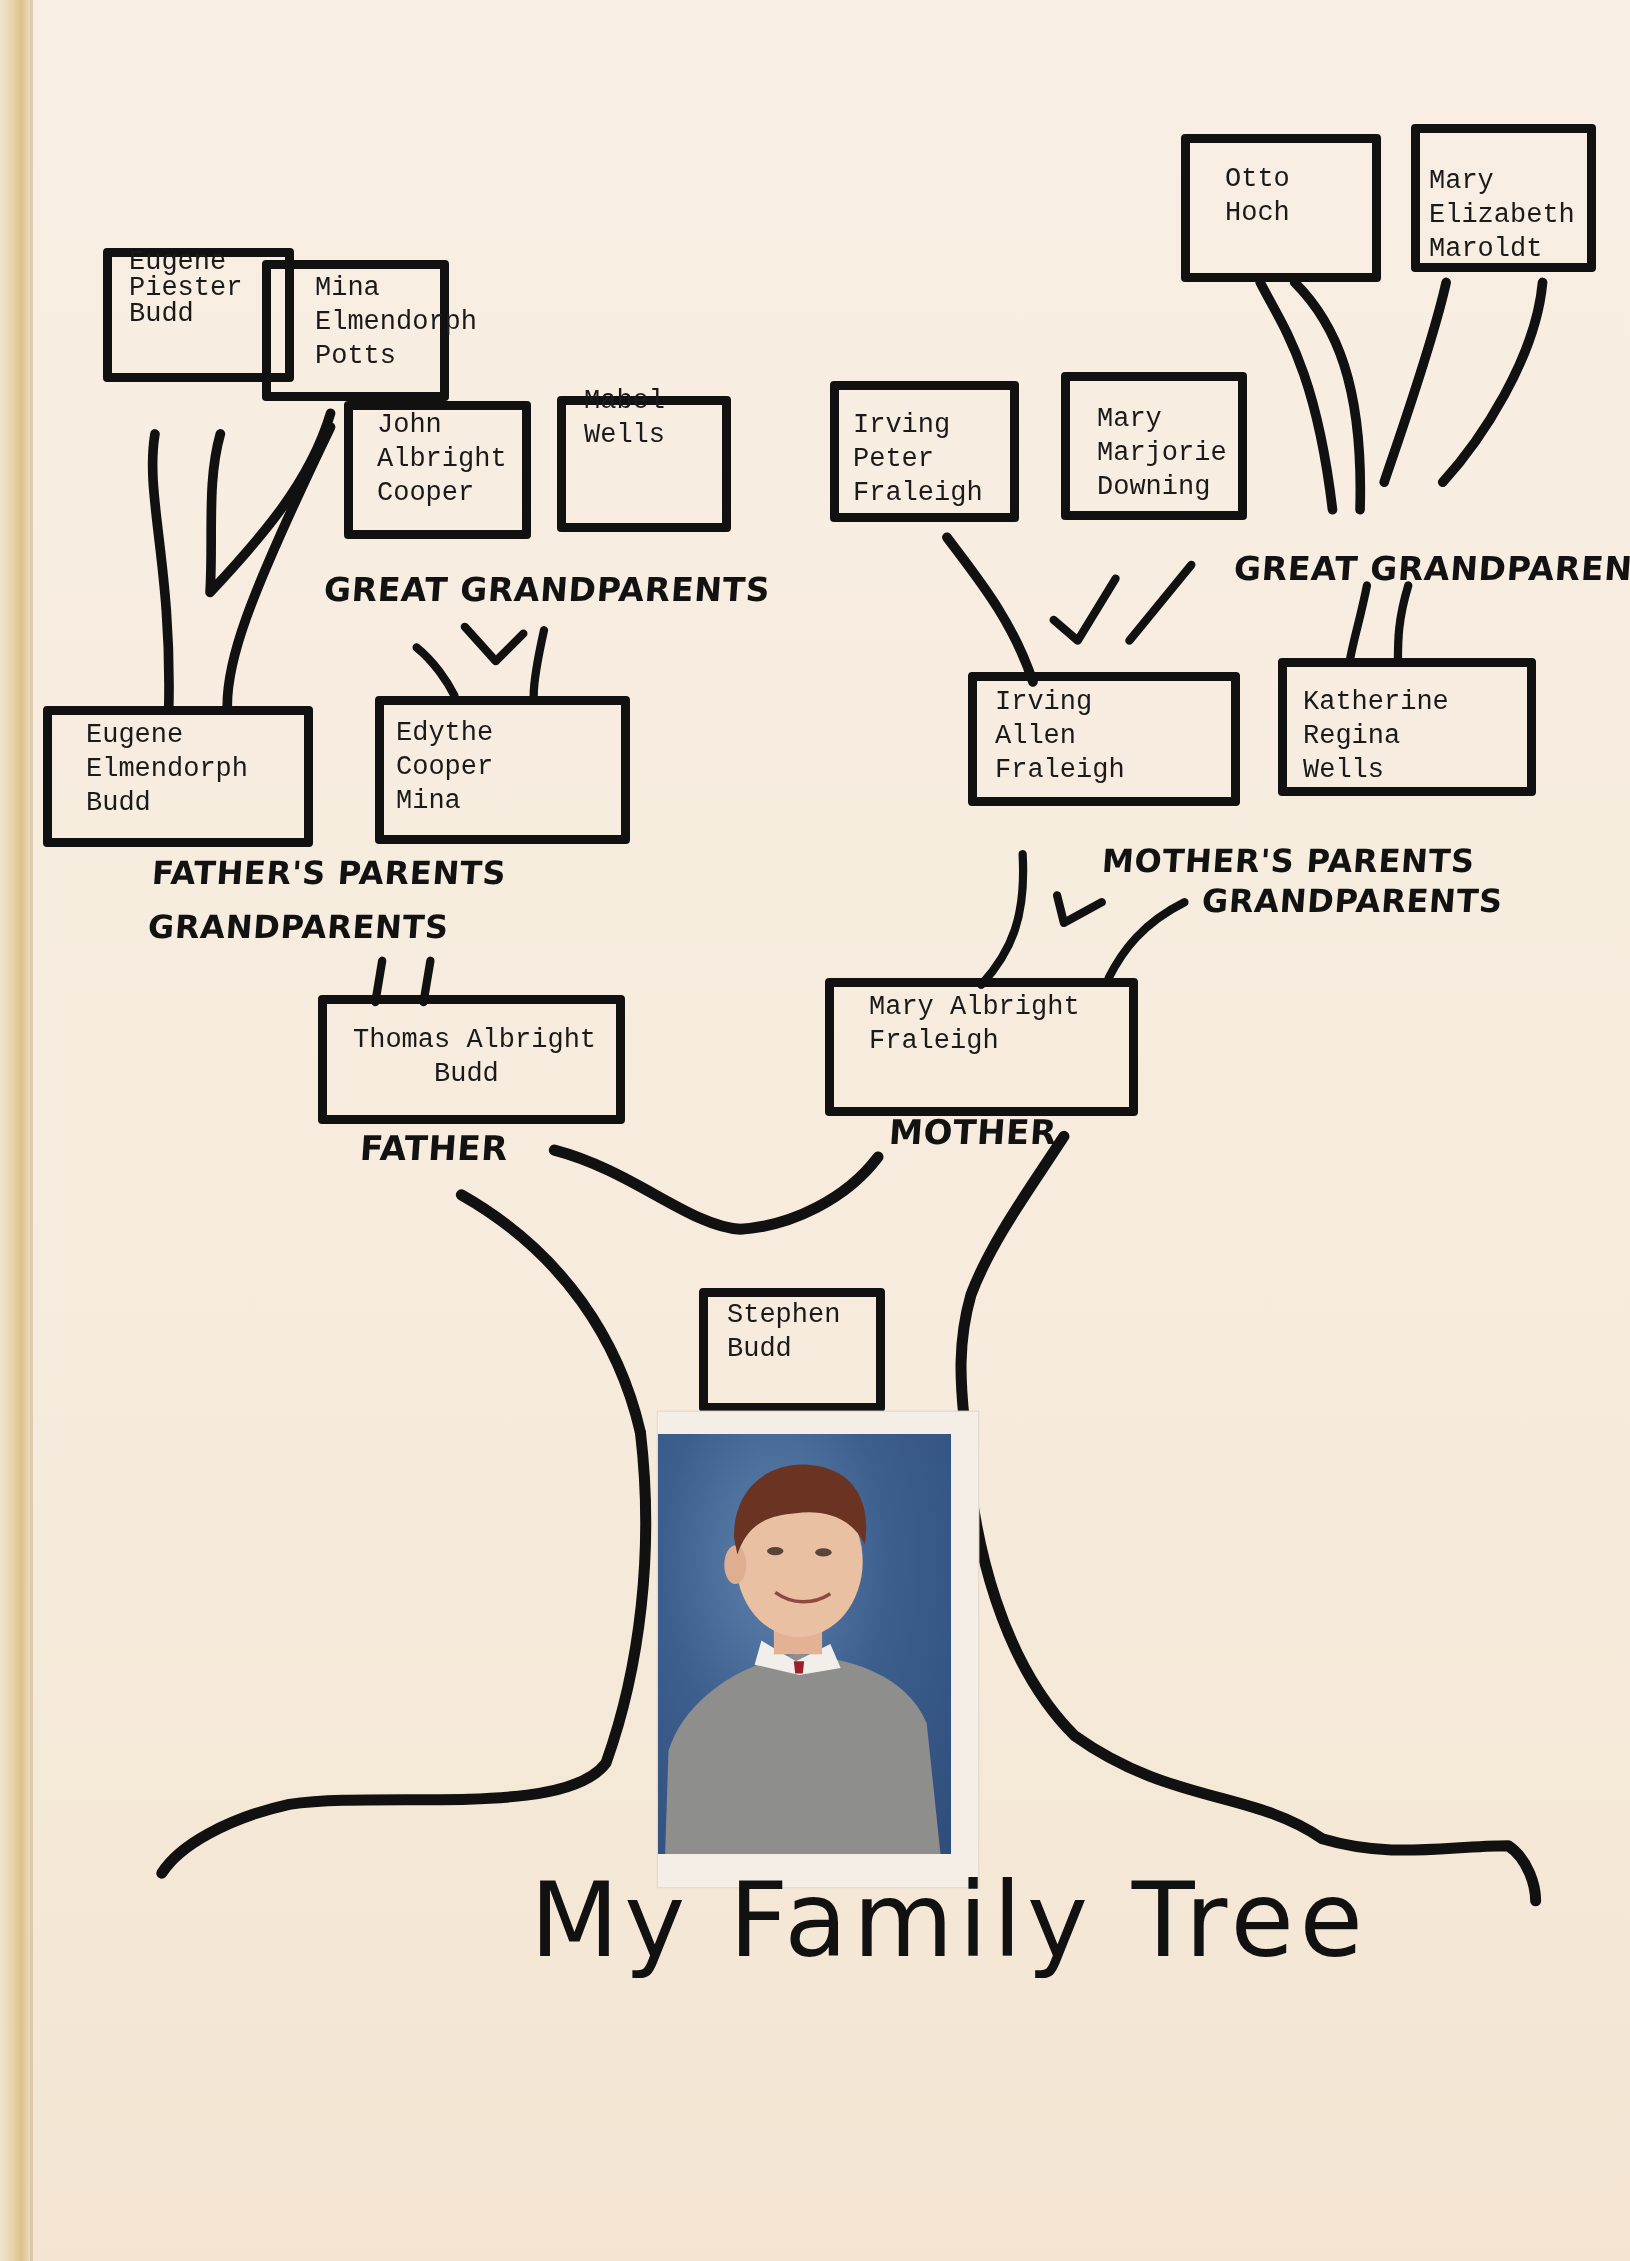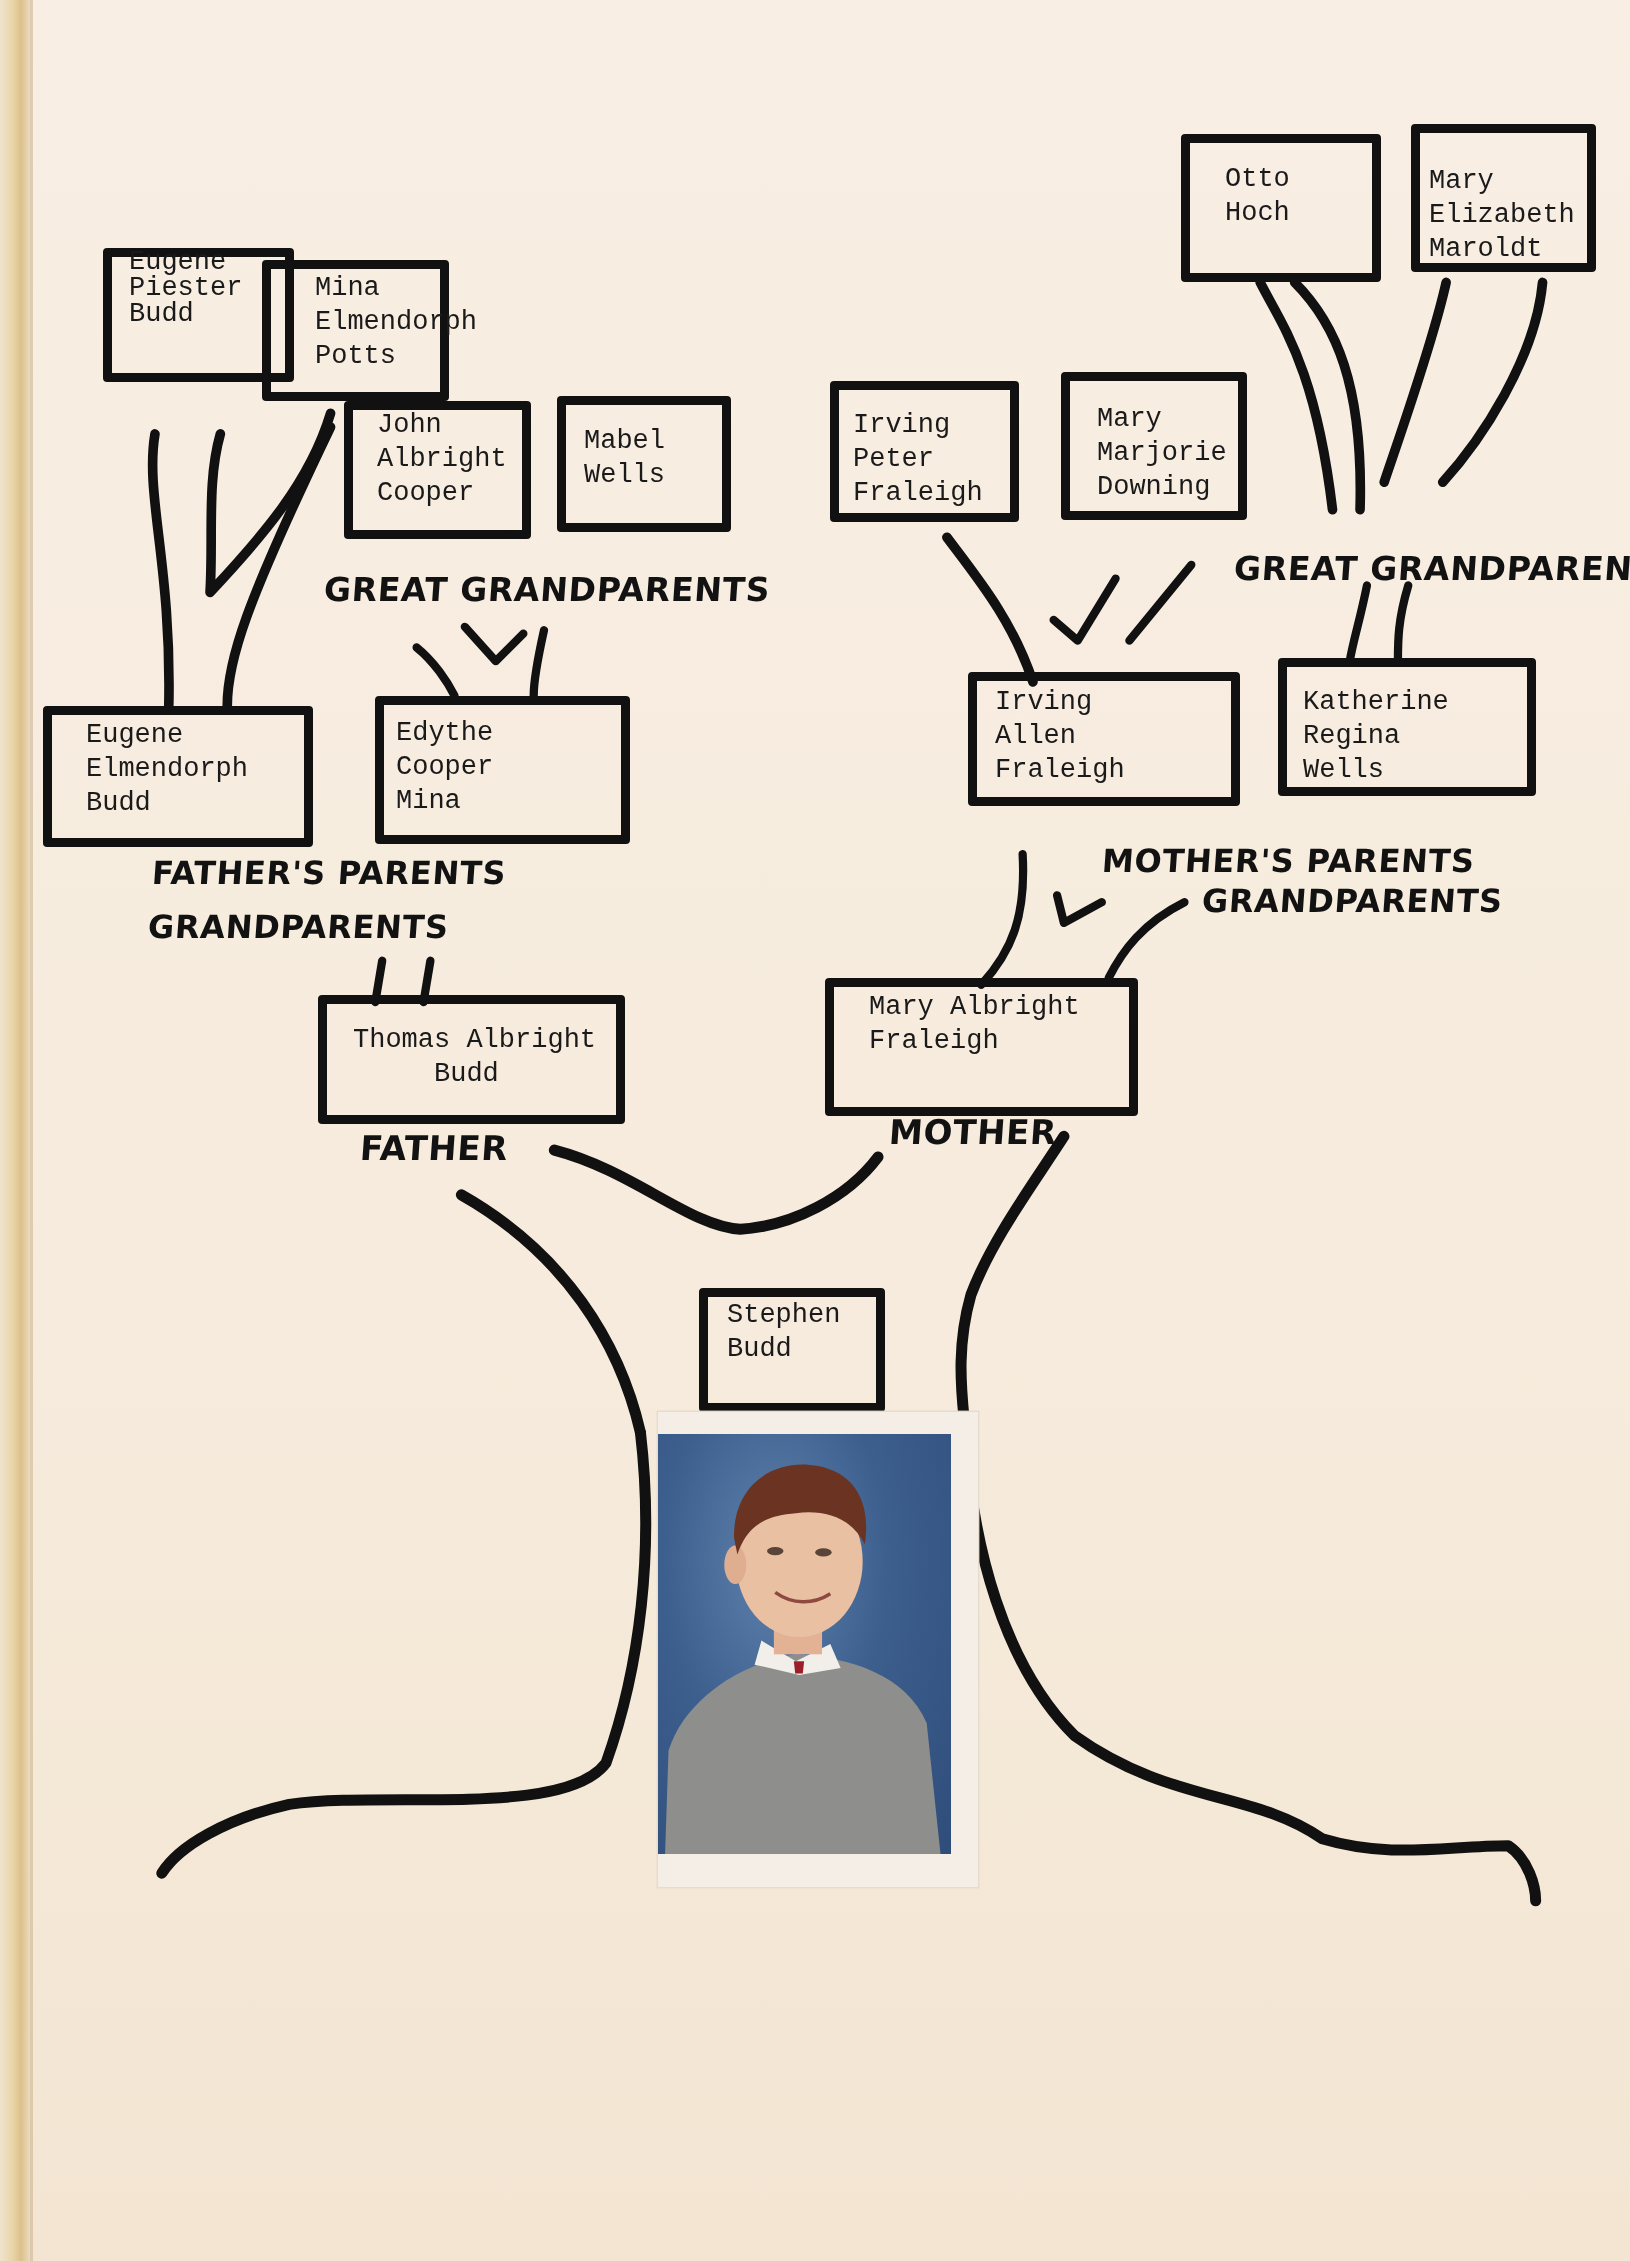--- a/index.html
+++ b/index.html
@@ -118,21 +118,21 @@
   <div class="name" style="left:315px;top:271px;font-family:Liberation Mono, monospace;">Mina
 Elmendorph
 Potts</div>
 
   <div class="box" style="left:344px;top:401px;width:187px;height:138px;"></div>
   <div class="name" style="left:377px;top:408px;">John
 Albright
 Cooper</div>
 
   <div class="box" style="left:557px;top:396px;width:174px;height:136px;"></div>
-  <div class="name" style="left:584px;top:424px;">Mabel
+  <div class="name" style="left:584px;top:384px;">Mabel
 Wells</div>
 
   <div class="box" style="left:830px;top:381px;width:189px;height:141px;"></div>
   <div class="name" style="left:853px;top:408px;">Irving
 Peter
 Fraleigh</div>
 
   <div class="box" style="left:1061px;top:372px;width:186px;height:148px;"></div>
   <div class="name" style="left:1097px;top:402px;">Mary
 Marjorie
@@ -207,14 +207,15 @@
 
       <path d="M110 150 C 110 70, 170 40, 220 45 C 285 50, 310 100, 300 160 C 280 120, 240 110, 200 115 C 160 118, 130 130, 115 175 Z" fill="#6b3322"></path>
 
       <ellipse cx="170" cy="170" rx="12" ry="6" fill="#5a4438"></ellipse>
       <ellipse cx="240" cy="172" rx="12" ry="6" fill="#5a4438"></ellipse>
 
       <path d="M170 230 C 195 248, 225 248, 250 232" stroke="#8e4a40" stroke-width="5" fill="none"></path>
     </svg>
   </div>
 
+  <div class="title">My Family Tree</div>
 </div>
 
 
 </body></html>

